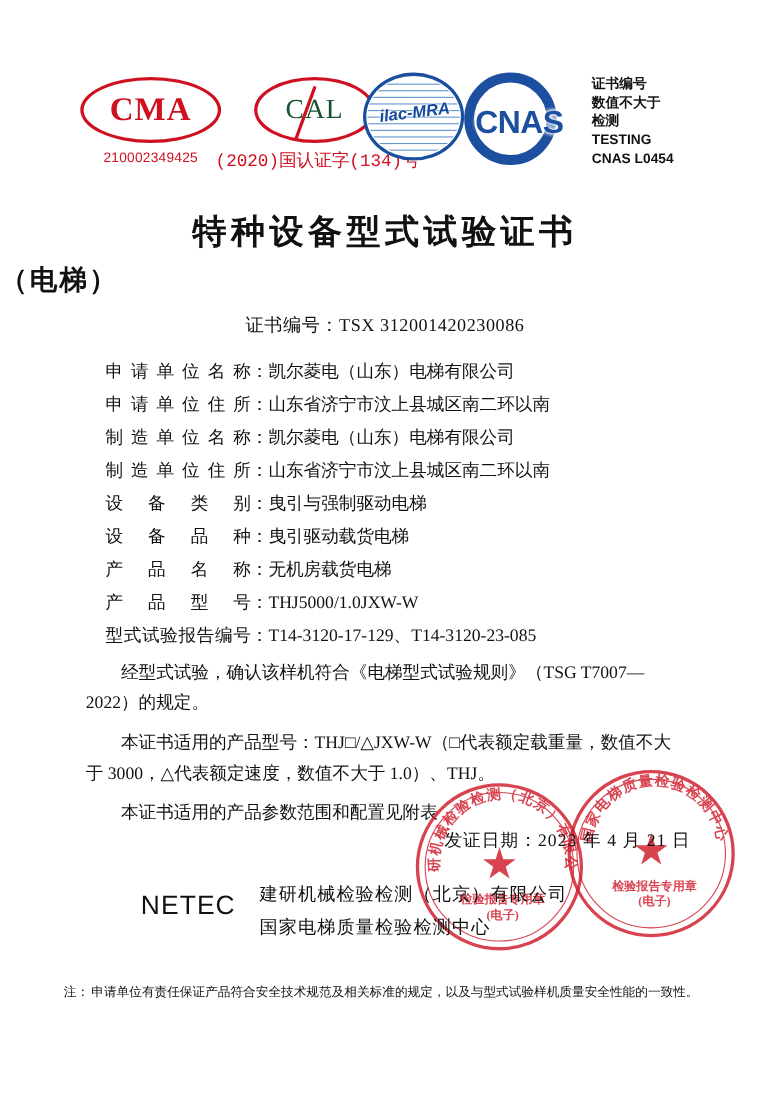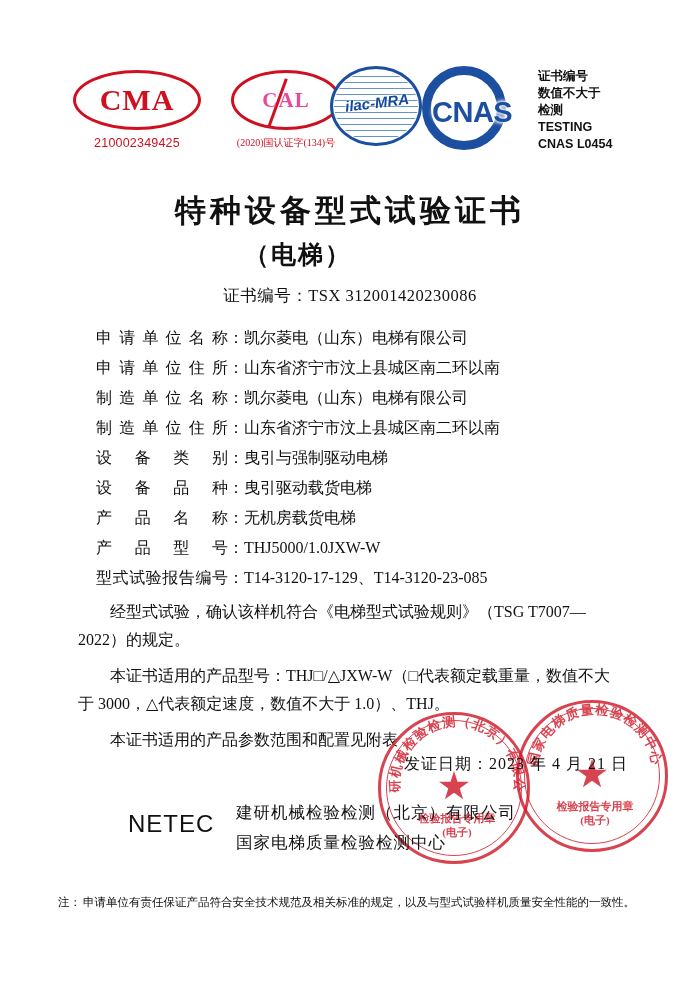--- a/index.html
+++ b/index.html
@@ -79,39 +79,39 @@
     border-radius: 50% / 50%;
     position: relative;
     box-sizing: border-box;
   }
   .cal-text {
     position: absolute;
     top: 50%;
     left: 50%;
     transform: translate(-50%, -50%);
     font-family: "Liberation Serif", serif;
-    font-weight: bold;
-    font-size: 21px;
+    font-weight: normal;
+    font-size: 25px;
     letter-spacing: 1px;
-    color: #ec4899;
+    color: #14532d;
     white-space: nowrap;
   }
   .cal-slash {
     position: absolute;
     left: 50%;
     top: 4px;
     width: 2.5px;
     height: 52px;
     background: #cf1020;
     transform: translateX(-10px) rotate(20deg);
   }
   .cal-code {
     margin-top: 6px;
-    font-family: Liberation Serif, serif;
-    font-size: 10px;
+    font-family: Liberation Mono, monospace;
+    font-size: 16px;
     color: #cf1020;
     white-space: nowrap;
   }
 
   
   .ilac-wrap {
     position: absolute;
     left: 322px;
     top: 12px;
     width: 110px;
@@ -214,21 +214,20 @@
     font-size: 31px;
     font-weight: bold;
     letter-spacing: 4px;
     font-family: "Liberation Serif", "DejaVu Serif", serif;
   }
   .doc-subtitle {
     position: absolute;
     top: 238px;
     left: 0;
     width: 596px;
-    text-align: center;
     font-size: 25px;
     font-weight: bold;
     letter-spacing: 2px;
   }
   .cert-no {
     position: absolute;
     top: 285px;
     left: 0;
     width: 700px;
     text-align: center;

